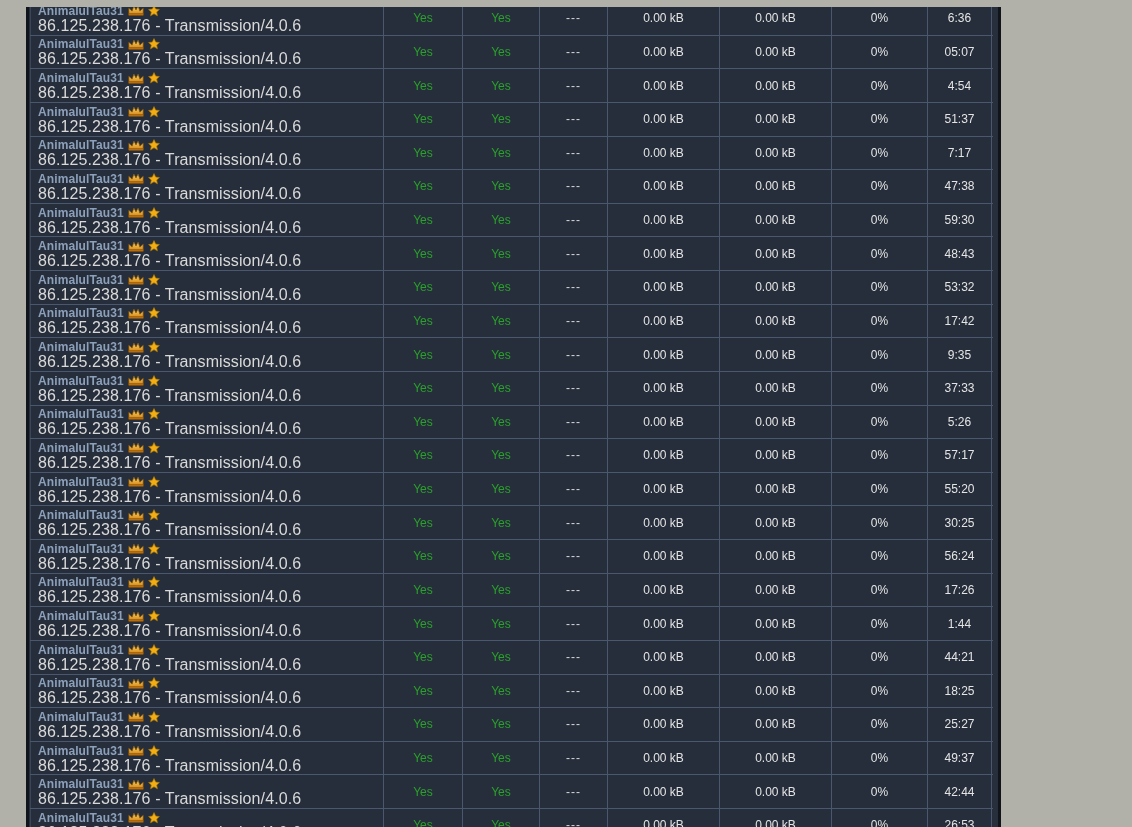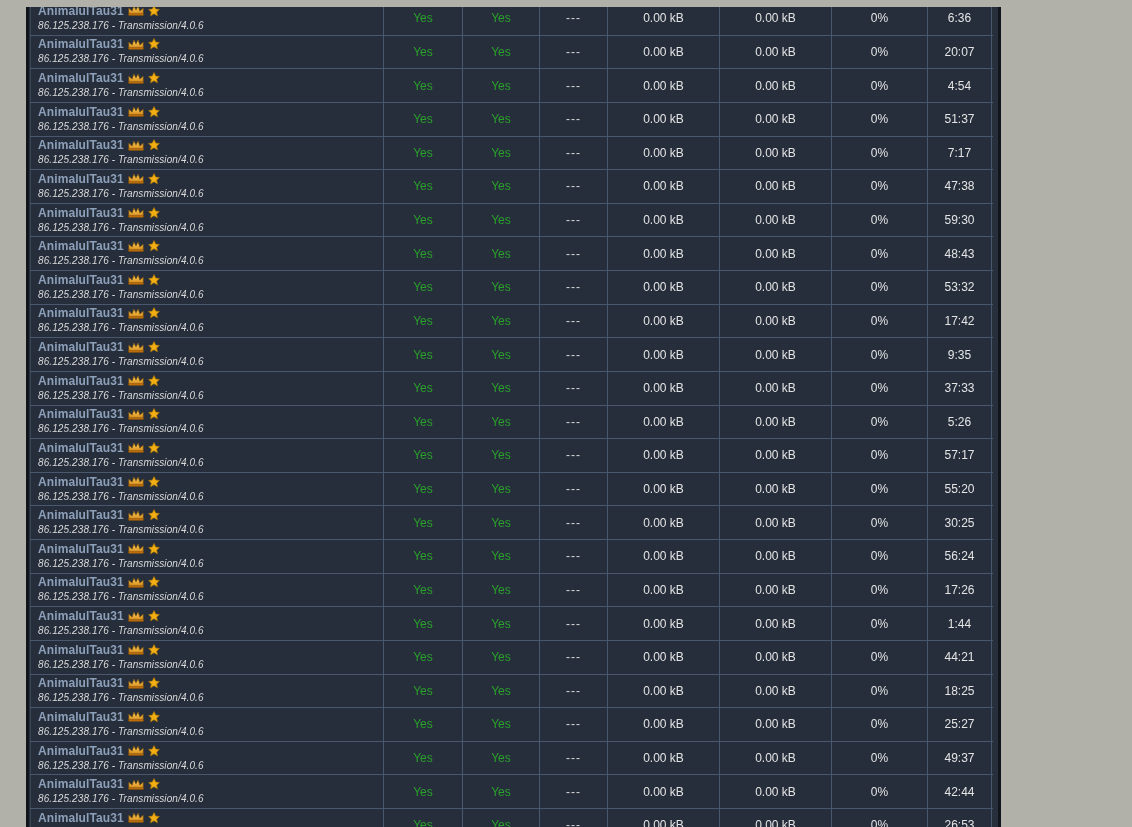--- a/index.html
+++ b/index.html
@@ -68,24 +68,23 @@
   }
   .uname {
     font-weight: bold;
     font-size: 12px;
     color: #8da0ba;
     text-decoration: none;
     letter-spacing: 0.1px;
   }
   .detail {
     color: #d9d9d9;
-    font-size: 10px;
+    font-size: 16px;
     line-height: 15px;
     letter-spacing: 0.1px;
-    font-style: italic;
   }
   .yes  { color: #2aa12a; }
   .dash { color: #d8d8d8; letter-spacing: 1px; }
   .val  { color: #e4e4e4; }
   .crown-svg { width: 16px; height: 11px; display: block; }
   .star-svg  { width: 12px; height: 12px; display: block; }
 </style>
 </head>
 <body>
 
@@ -140,21 +139,21 @@
         </svg>
       </div>
       <div class="detail">86.125.238.176 - Transmission/4.0.6</div>
     </div>
     <div class="cell yes">Yes</div>
     <div class="cell yes">Yes</div>
     <div class="cell dash">---</div>
     <div class="cell val">0.00 kB</div>
     <div class="cell val">0.00 kB</div>
     <div class="cell val">0%</div>
-    <div class="cell val">20:07</div>
+    <div class="cell val">05:07</div>
   </div>
 
   <div class="row">
     <div class="cell user">
       <div class="uline">
         <a class="uname" href="#">AnimalulTau31</a>
         <svg class="crown-svg" viewBox="0 0 16 11" xmlns="http://www.w3.org/2000/svg">
           <defs>
             <linearGradient id="cg" x1="0" y1="0" x2="0" y2="1">
               <stop offset="0" stop-color="#ffd75e"></stop>

